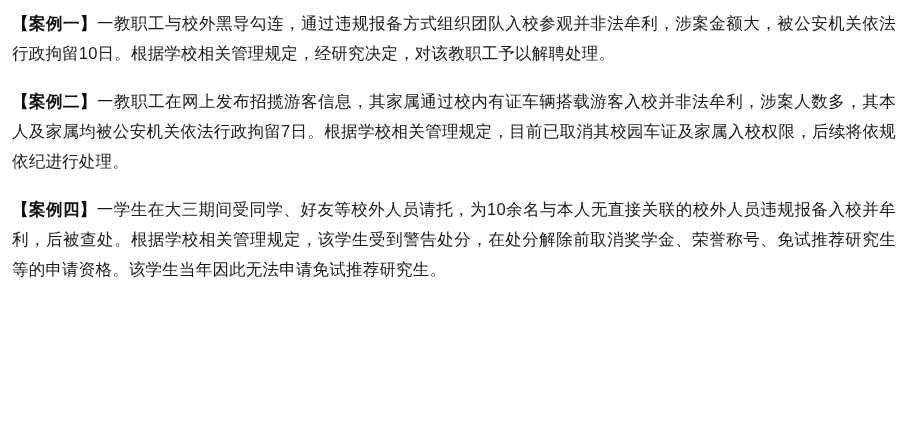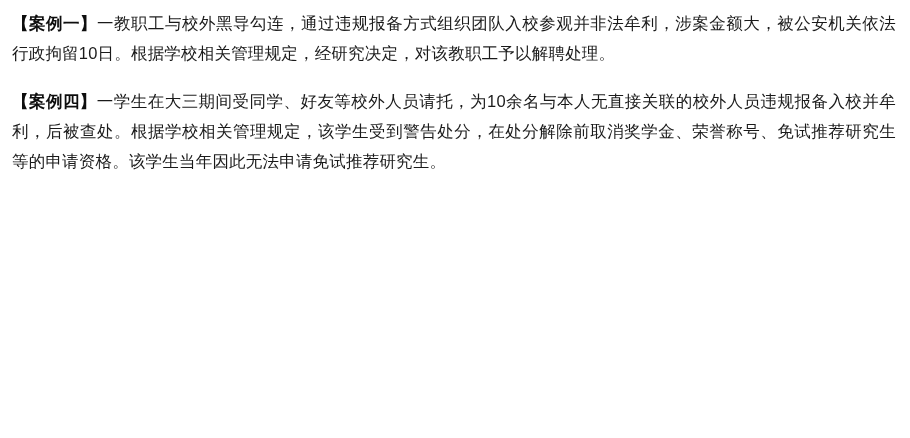--- a/index.html
+++ b/index.html
@@ -44,19 +44,22 @@
 </style>
 </head>
 <body>
 
 <div class="doc">
 
   <p class="case-block">
     <span class="case-label">【案例一】</span><span class="case-body">一教职工与校外黑导勾连，通过违规报备方式组织团队入校参观并非法牟利，涉案金额大，被公安机关依法行政拘留10日。根据学校相关管理规定，经研究决定，对该教职工予以解聘处理。</span>
   </p>
 
+  <p class="case-block">
+    <span class="case-label">【案例二】</span><span class="case-body">一教职工在网上发布招揽游客信息，其家属通过校内有证车辆搭载游客入校并非法牟利，涉案人数多，其本人及家属均被公安机关依法行政拘留7日。根据学校相关管理规定，目前已取消其校园车证及家属入校权限，后续将依规依纪进行处理。</span>
+  </p>
 
 
   <p class="case-block">
     <span class="case-label">【案例四】</span><span class="case-body">一学生在大三期间受同学、好友等校外人员请托，为10余名与本人无直接关联的校外人员违规报备入校并牟利，后被查处。根据学校相关管理规定，该学生受到警告处分，在处分解除前取消奖学金、荣誉称号、免试推荐研究生等的申请资格。该学生当年因此无法申请免试推荐研究生。</span>
   </p>
 
 </div>
 
 </body></html>

